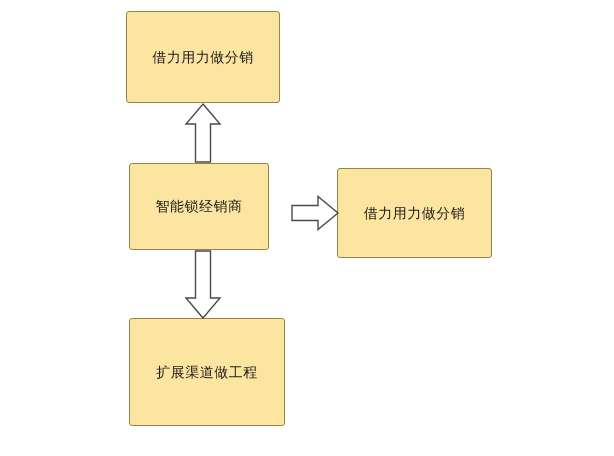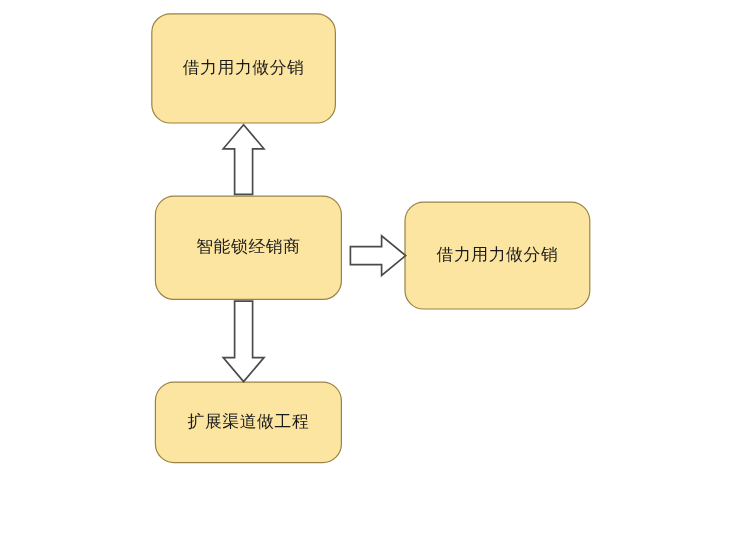--- a/index.html
+++ b/index.html
@@ -16,39 +16,39 @@
     width: 614px;
     height: 456px;
     background: #ffffff;
     overflow: hidden;
   }
   .node {
     position: absolute;
     box-sizing: border-box;
     background: #fce5a0;
     border: 1.4px solid #9a8344;
-    border-radius: 16px;
+    border-radius: 3px;
     display: flex;
     align-items: center;
     justify-content: center;
     text-align: center;
   }
   .node-label {
     font-family: "DejaVu Sans", "Liberation Sans", sans-serif;
     font-size: 14px;
     line-height: 1.2;
     color: #1a1a1a;
     letter-spacing: 0.5px;
     white-space: nowrap;
     user-select: none;
   }
   .node-top    { left: 126px; top: 11px;  width: 154px; height: 92px; }
-  .node-center { left: 129px; top: 163px; width: 156px; height: 87px; }
+  .node-center { left: 129px; top: 163px; width: 140px; height: 87px; }
   .node-right  { left: 337px; top: 168px; width: 155px; height: 90px; }
-  .node-bottom { left: 129px; top: 318px; width: 156px; height: 68px; }
+  .node-bottom { left: 129px; top: 318px; width: 156px; height: 108px; }
 
   .arrow {
     position: absolute;
     overflow: visible;
   }
   .arrow-up    { left: 182px; top: 102px; width: 42px;  height: 62px; }
   .arrow-right { left: 290px; top: 195px; width: 50px;  height: 36px; }
   .arrow-down  { left: 182px; top: 249px; width: 42px;  height: 71px; }
 
   .arrow-shape {

